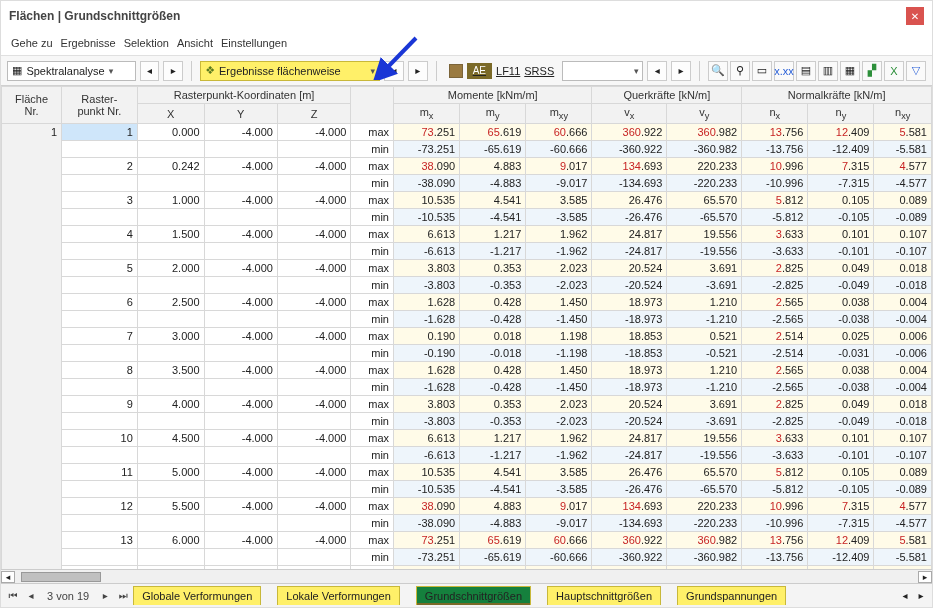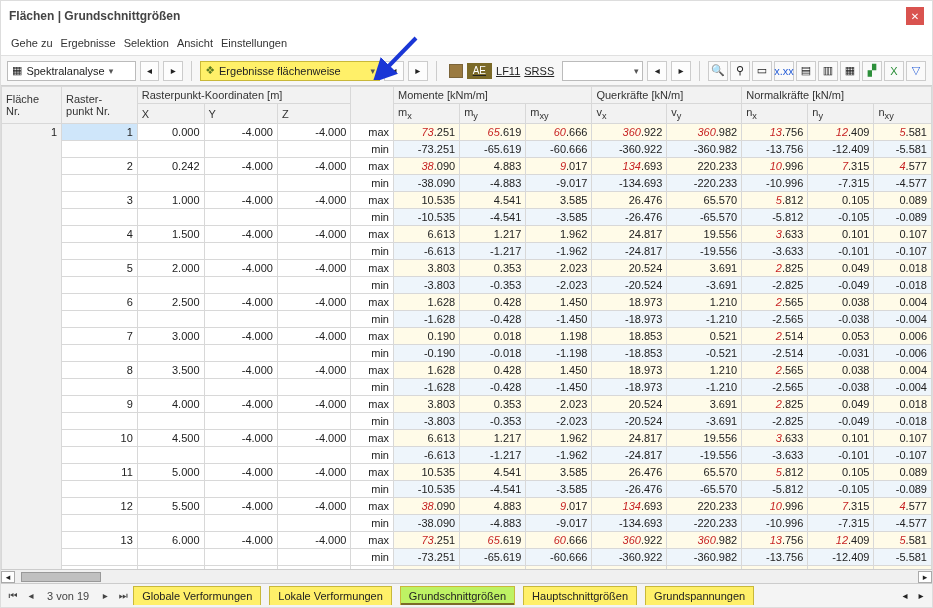--- a/index.html
+++ b/index.html
@@ -75,29 +75,29 @@
     pointer-events:none;
   }
 
   .grid-wrap { flex:1; overflow:auto; position:relative; }
   table.grid { border-collapse:collapse; width:100%; font-size:11px; }
   table.grid th, table.grid td {
     border:1px solid #d8d8d8;
     padding:2px 4px;
     white-space:nowrap;
   }
-  table.grid th { background:#f2f2f2; font-weight:400; text-align:left; color:#333; }
+  table.grid th { background:#f2f2f2; font-weight:400; text-align:center; color:#333; }
   table.grid td { text-align:right; height:15px; }
   td.c, th.c { text-align:center; }
   td.l { text-align:left; }
   tr.max td.val { background:#fffbe8; }
   tr.min td.val { background:#eef5fb; }
   td.sel { background:#cfe6fa !important; }
   td.fl-col { background:#f2f2f2; text-align:center; vertical-align:top; }
-  .red { color:#c72323;font-style:italic; }
+  .red { color:#c72323; }
   
   th.grp { background:#e8e8e8; }
 
   .hscroll { height:14px; background:#f0f0f0; border-top:1px solid #ccc; display:flex; align-items:center; }
   .hscroll .thumb { width:80px; height:10px; background:#c0c0c0; border:1px solid #999; margin-left:6px; }
   .hscroll .right { margin-left:auto; display:flex; }
   .hscroll .arr { width:14px; height:12px; border:1px solid #aaa; display:flex;align-items:center;justify-content:center; font-size:9px; background:#fff; }
 
   .tabbar {
     display:flex; align-items:center;
@@ -115,21 +115,21 @@
   }
   .tabbar .counter { margin:0 6px; color:#444;text-align:center; }
   .tabbar .tab {
     padding:3px 8px;
     background:#fff069;
     border:1px solid #c8b83a;
     border-bottom:0;
     cursor:pointer;
     font-size:11px;
   }
-  .tabbar .tab.active { background:#bef264; box-shadow: inset 0 -2px 0 #7b6a28; }
+  .tabbar .tab.active { background:#15803d; box-shadow: inset 0 -2px 0 #7b6a28; }
   .tabbar .right-arr { margin-left:auto; display:flex; gap:2px; }
   .tabbar .right-arr .arr { width:14px;height:14px; display:flex;align-items:center;justify-content:center; font-size:10px; }
 
 </style>
 </head>
 <body>
 
 <div class="titlebar">
   <span class="title">Flächen | Grundschnittgrößen</span>
   <div class="close-btn">✕</div>
@@ -411,21 +411,21 @@
           <td>3.000</td>
           <td>-4.000</td>
           <td>-4.000</td>
           <td class="l">max</td>
           <td class="val">0.190</td>
           <td class="val">0.018</td>
           <td class="val">1.198</td>
           <td class="val">18.853</td>
           <td class="val">0.521</td>
           <td class="val"><span class="red">2</span>.514</td>
-          <td class="val">0.053</td>
+          <td class="val">0.025</td>
           <td class="val">0.006</td>
         </tr>
         <tr class="min">
           <td class="c"></td>
           <td></td>
           <td></td>
           <td></td>
           <td class="l">min</td>
           <td class="val">-0.190</td>
           <td class="val">-0.018</td>
@@ -642,21 +642,21 @@
     <div class="arr">▸</div>
   </div>
 </div>
 
 <div class="tabbar">
   <div class="nav-btn">⏮</div>
   <div class="nav-btn">◂</div>
   <span class="counter">3 von 19</span>
   <div class="nav-btn">▸</div>
   <div class="nav-btn">⏭</div>
-  <div id="tabs-host" style="display:flex;gap:8px">
+  <div id="tabs-host" style="display:flex;gap:16px">
       <div class="tab">Globale Verformungen</div>
       <div class="tab">Lokale Verformungen</div>
       <div class="tab active">Grundschnittgrößen</div>
       <div class="tab">Hauptschnittgrößen</div>
       <div class="tab">Grundspannungen</div>
     </div>
   <div class="right-arr">
     <div class="arr">◂</div>
     <div class="arr">▸</div>
   </div>

